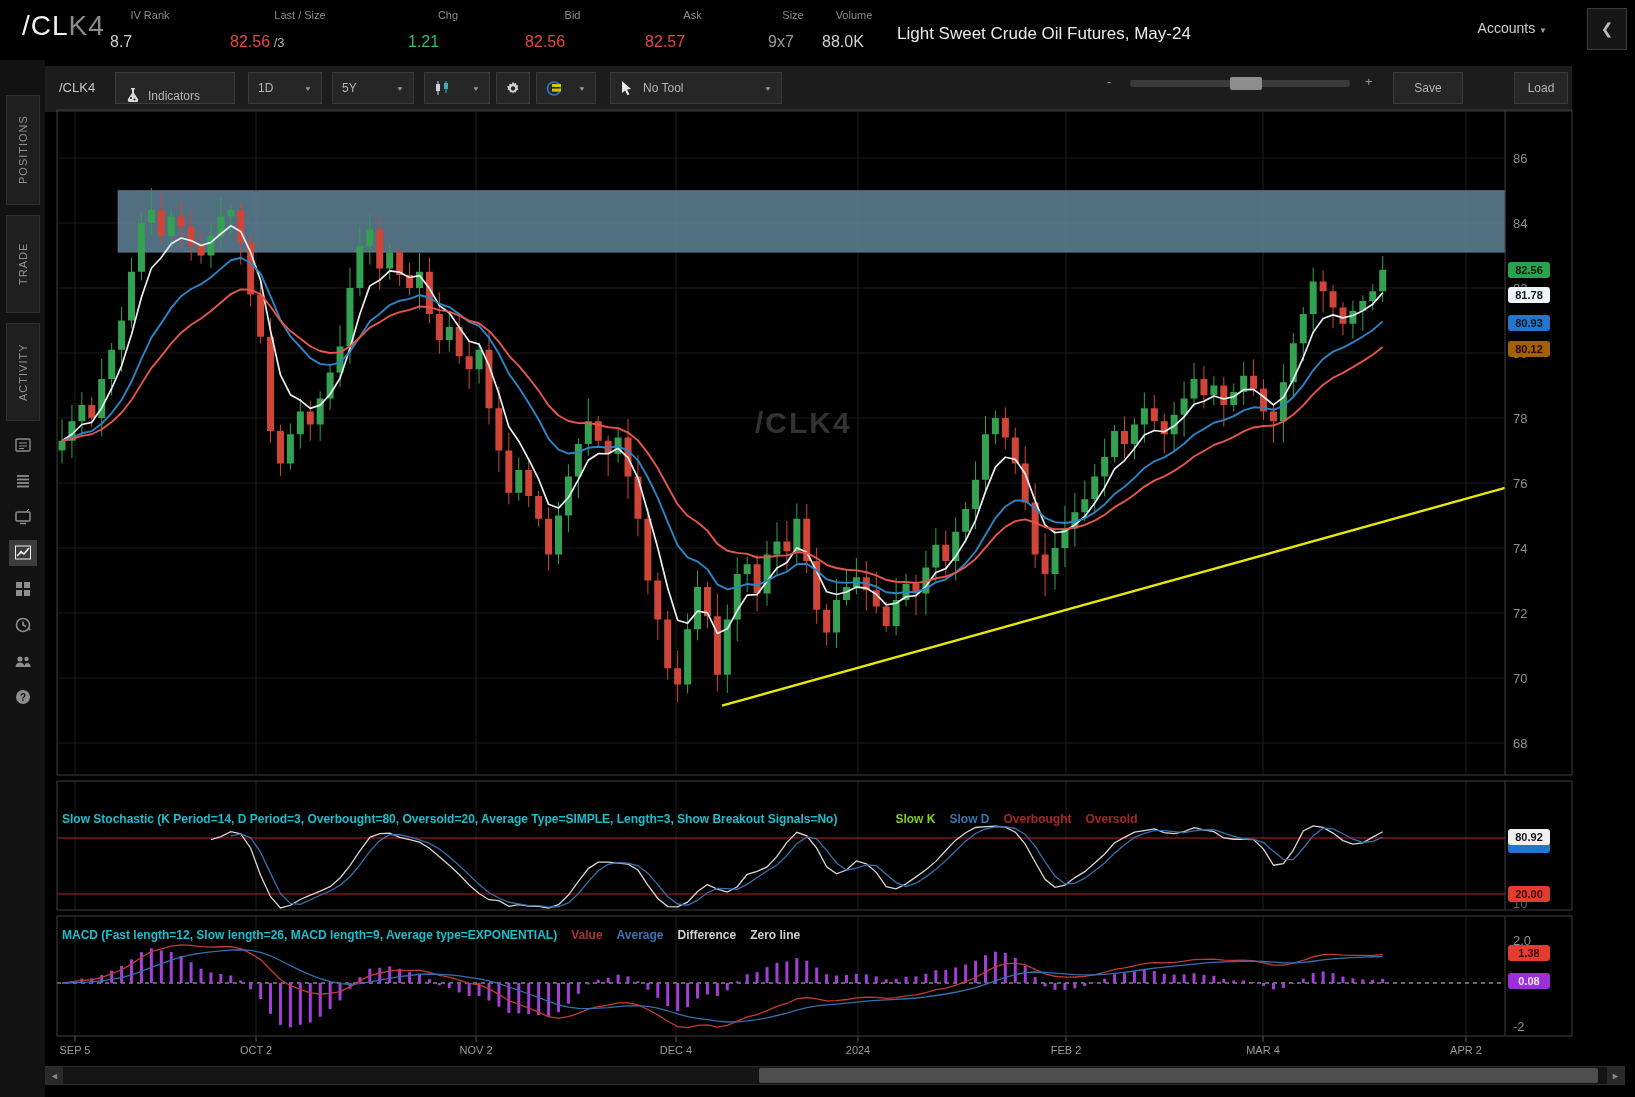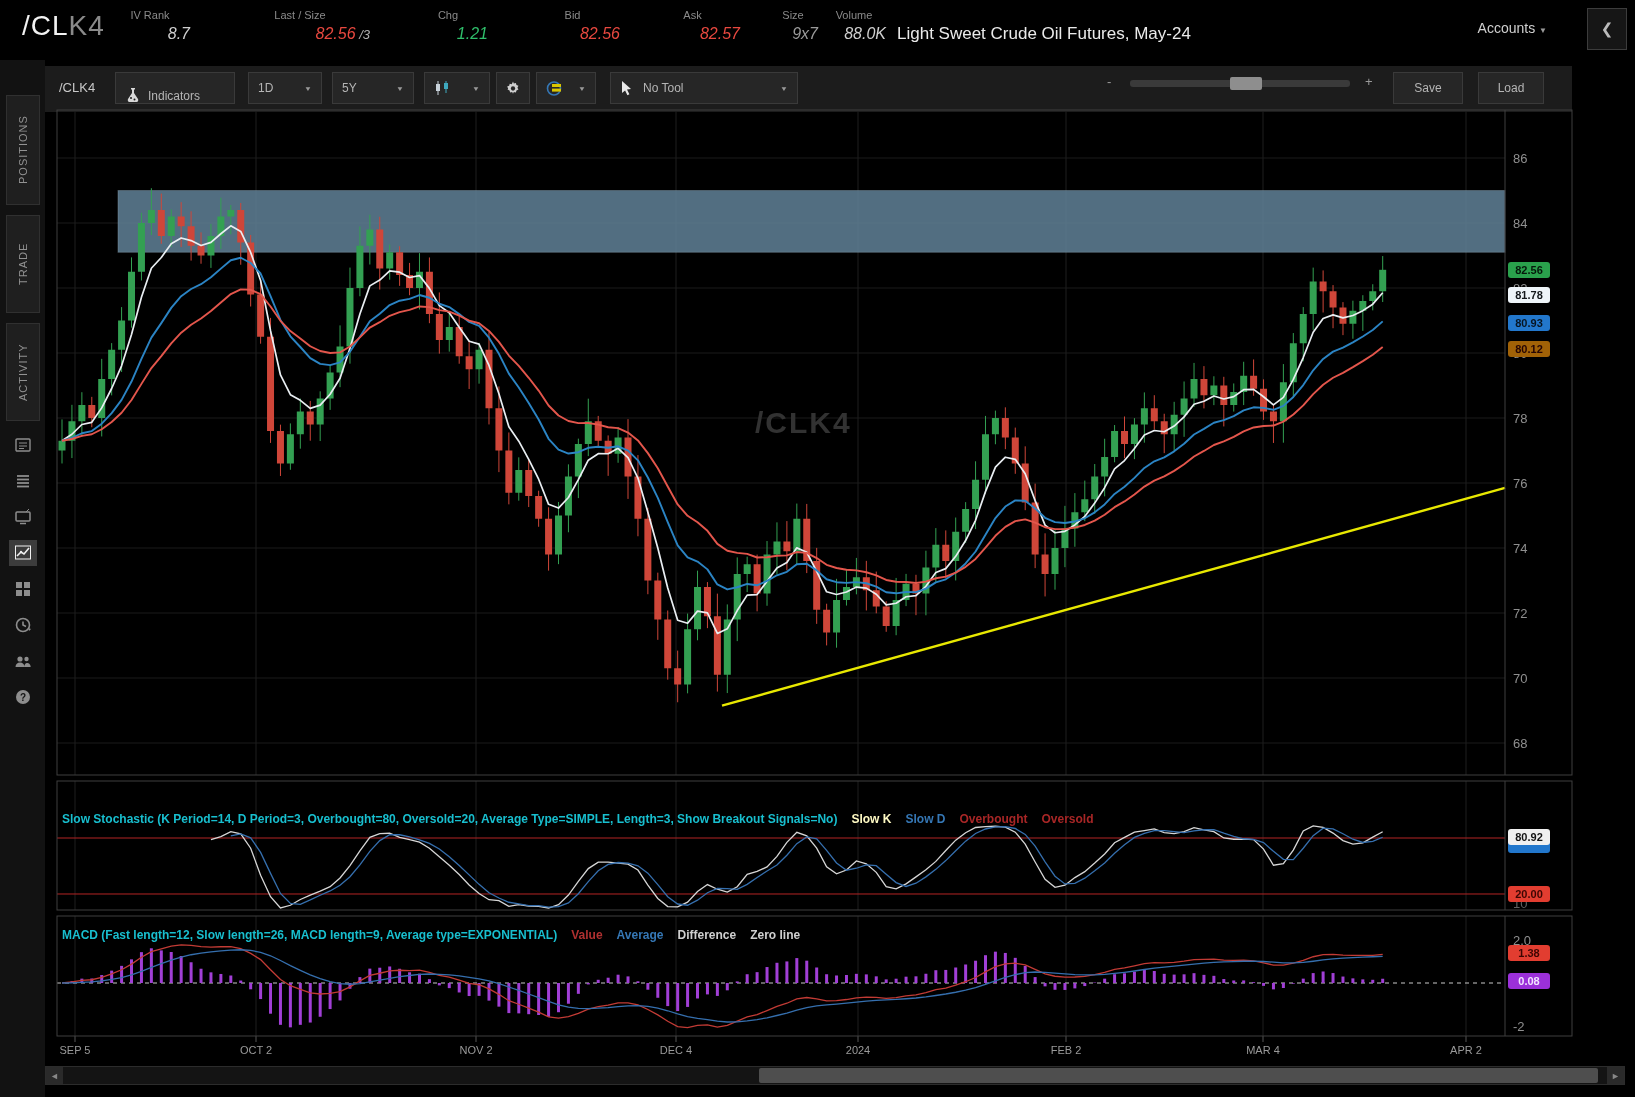--- a/index.html
+++ b/index.html
@@ -2,21 +2,21 @@
 <html><head>
 <meta charset="utf-8">
 <style>
   html,body{margin:0;padding:0;background:#000;}
   #root{position:relative;width:1635px;height:1097px;background:#000;overflow:hidden;
         font-family:"Liberation Sans",sans-serif;-webkit-font-smoothing:antialiased;}
   .abs{position:absolute;}
   
   #header{left:0;top:0;width:1635px;height:60px;background:#000;}
   .qlabel{font-size:11px;color:#8a8a8a;text-align:center;}
-  .qvalue{font-size:16px;text-align:right;margin-top:4px;font-style:italic;}
+  .qvalue{font-size:16px;text-align:left;margin-top:12px;}
   #symbol{left:22px;top:10px;font-size:28px;color:#f2f2f2;letter-spacing:1px;}
   #symbol .sfx{color:#8a8a8a;}
   #chart-title{font-size:17px;color:#eaeaea;}
   #accounts{right:88px;top:20px;font-size:14px;color:#cfcfcf;cursor:pointer;}
   #collapse-btn{right:8px;top:8px;width:38px;height:40px;border:1px solid #3c3c3c;background:#161616;
     color:#bbb;font-size:15px;display:flex;align-items:center;justify-content:center;cursor:pointer;}
   
   #toolbar{left:45px;top:66px;width:1527px;height:46px;background:#1c1c1c;border-bottom:1px solid #000;}
   .tbtn{position:absolute;top:6px;height:32px;background:#262626;border:1px solid #3a3a3a;
     color:#b5b5b5;font-size:12px;display:flex;align-items:center;gap:7px;padding:0 9px;box-sizing:border-box;cursor:pointer;}
@@ -190,36 +190,36 @@
         </svg>
     </div>
     <div class="tbtn" style="left:491px;width:60px;justify-content:space-between;">
       <svg width="18" height="17" viewBox="0 0 18 17">
           <circle cx="8" cy="8.5" r="6.5" fill="none" stroke="#3577b5" stroke-width="1.6"></circle>
           <rect x="6" y="4" width="9" height="3" fill="#d8c500"></rect>
           <rect x="6" y="8.6" width="9" height="3" fill="#d8c500"></rect>
         </svg>
       <span class="caret">▼</span>
     </div>
-    <div class="tbtn" style="left:565px;width:188px;justify-content:space-between;">
+    <div class="tbtn" style="left:565px;width:172px;justify-content:space-between;">
       <span style="display:flex;align-items:center;gap:9px;">
         <svg width="14" height="16" viewBox="0 0 14 16">
             <path d="M2 1l9 8-4 .6 2.4 4.6-2 1-2.3-4.7L2 13z" fill="#e8e8e8"></path>
           </svg>
         <span>No Tool</span>
       </span>
       <span class="caret">▼</span>
     </div>
     <div class="zoom-pm" style="left:1062px;">-</div>
     <div id="zoom-track">
         <div id="zoom-thumb"></div>
       </div>
     <div class="zoom-pm" style="left:1320px;">+</div>
     <div class="tbtn" style="left:1348px;width:70px;justify-content:center;">Save</div>
-    <div class="tbtn" style="left:1433px;width:66px;justify-content:center;">Load</div>
+    <div class="tbtn" style="left:1469px;width:54px;justify-content:center;">Load</div>
   </div>
 
   <svg id="chart-svg" class="abs" style="left:0;top:0;" width="1635" height="1097" viewBox="0 0 1635 1097">
       <g>
         <line x1="57" x2="1505" y1="158" y2="158" stroke="#1b1b1b"></line>
         <line x1="57" x2="1505" y1="223" y2="223" stroke="#1b1b1b"></line>
         <line x1="57" x2="1505" y1="288" y2="288" stroke="#1b1b1b"></line>
         <line x1="57" x2="1505" y1="353" y2="353" stroke="#1b1b1b"></line>
         <line x1="57" x2="1505" y1="418" y2="418" stroke="#1b1b1b"></line>
         <line x1="57" x2="1505" y1="483" y2="483" stroke="#1b1b1b"></line>
@@ -684,21 +684,21 @@
       <line x1="1505" x2="1505" y1="110" y2="775" stroke="#3f3f3f"></line>
       <line x1="1505" x2="1505" y1="781" y2="910" stroke="#3f3f3f"></line>
       <line x1="1505" x2="1505" y1="916" y2="1036" stroke="#3f3f3f"></line>
     </svg>
 
   <div id="watermark" class="abs" style="left:755px;top:406px;">/CLK4</div>
 
   <div class="panel-header abs" style="left:62px;top:812px;">
     <span class="ph-main">Slow Stochastic (K Period=14, D Period=3, Overbought=80, Oversold=20, Average Type=SIMPLE, Length=3, Show Breakout Signals=No)</span>
       <span id="stoch-legend" style="display:flex;gap:14px;">
-        <span style="color:#fef9c3;">Slow K</span>
+        <span style="color:#84cc16;margin-left:44px;">Slow K</span>
         <span style="color:#3577b5;">Slow D</span>
         <span style="color:#a82626;">Overbought</span>
         <span style="color:#a82626;">Oversold</span>
       </span>
   </div>
   <div class="panel-header abs" style="left:62px;top:928px;">
     <span class="ph-main">MACD (Fast length=12, Slow length=26, MACD length=9, Average type=EXPONENTIAL)</span>
       <span id="macd-legend" style="display:flex;gap:14px;">
         <span style="color:#b03030;">Value</span>
         <span style="color:#3577b5;">Average</span>

